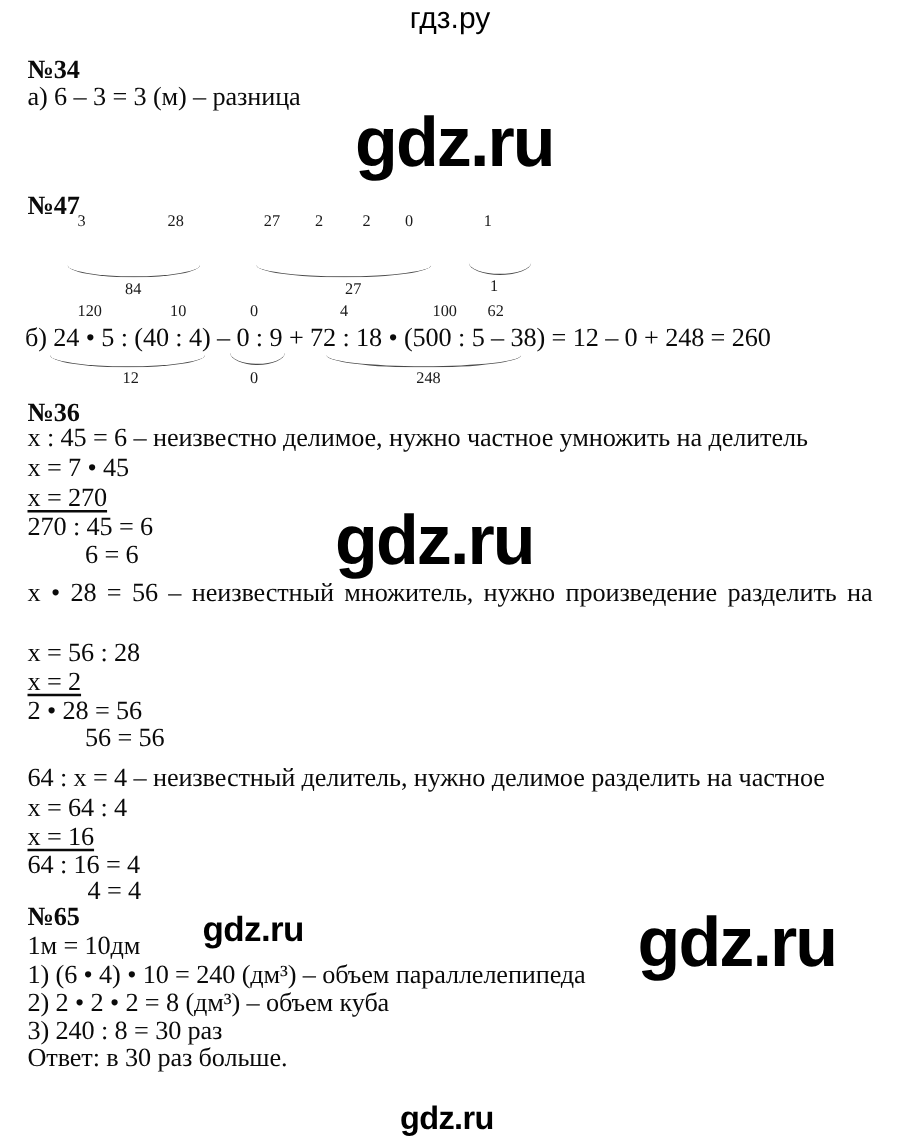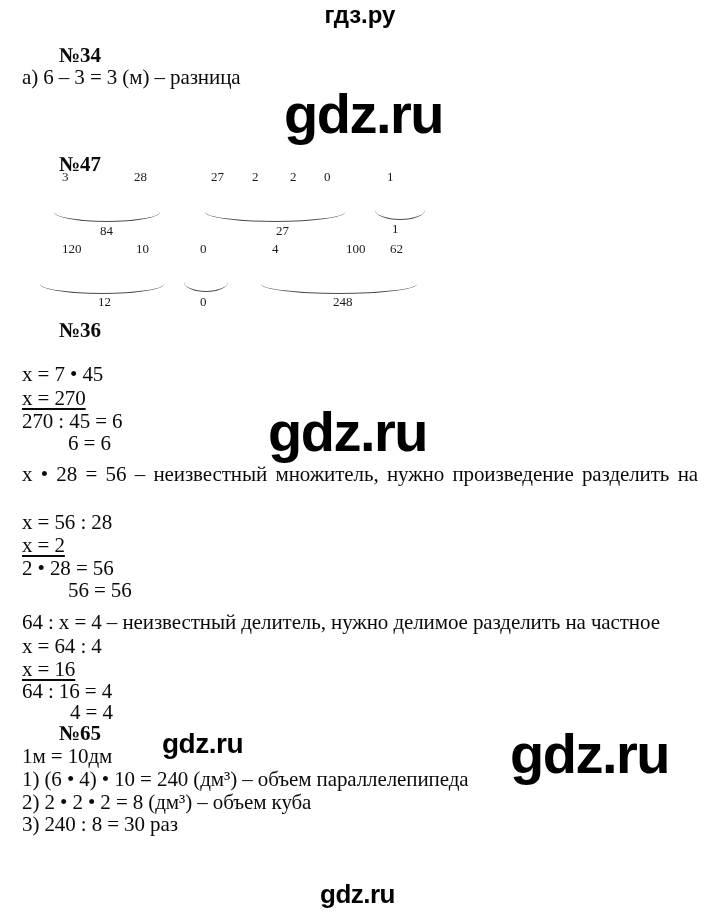--- a/index.html
+++ b/index.html
@@ -11,21 +11,21 @@
     font-family:"Liberation Serif", serif;
     color:#0a0a0a;
   }
   .t{
     position:absolute;
     font-size:21px;
     line-height:24px;
     white-space:nowrap;
     letter-spacing:-0.1px;
   }
-  .b{font-weight:bold;margin-left:37px;}
+  .b{font-weight:bold;}
   .u{text-decoration:underline;text-decoration-thickness:1.5px;text-underline-offset:3px;}
   .just{
     white-space:normal;
     width:676px;
     text-align:justify;
     text-align-last:justify;
   }
   .sm{
     position:absolute;
     font-size:13px;
@@ -37,21 +37,21 @@
     position:absolute;
     height:10px;
     border-bottom:1.7px solid #4a4a4a;
     border-radius:0 0 55% 55% / 0 0 100% 100%;
   }
   .hdr{
     position:absolute;
     left:0;right:0;top:2px;
     text-align:center;
     font-family:"Liberation Sans", sans-serif;
-    font-weight:bold;
+    font-weight:normal;
     font-size:24px;
     line-height:26px;
     color:#000;
   }
   .wm{
     position:absolute;
     font-family:"Liberation Sans", sans-serif;
     font-weight:bold;
     color:#000;
     line-height:1;
@@ -93,31 +93,33 @@
   <span class="sm" style="left:276px;top:224px">27</span>
   <span class="sm" style="left:392px;top:222px">1</span>
 
   <span class="sm" style="left:62px;top:242px">120</span>
   <span class="sm" style="left:136px;top:242px">10</span>
   <span class="sm" style="left:200px;top:242px">0</span>
   <span class="sm" style="left:272px;top:242px">4</span>
   <span class="sm" style="left:346px;top:242px">100</span>
   <span class="sm" style="left:390px;top:242px">62</span>
 
+  <div class="t" style="left:20px;top:258px">б) 24 • 5 : (40 : 4) – 0 : 9 + 72 : 18 • (500 : 5 – 38) = 12 – 0 + 248 = 260</div>
 
   <div class="arc" style="left:40px;top:283px;width:124px"></div>
   <div class="arc" style="left:184px;top:281px;width:44px"></div>
   <div class="arc" style="left:261px;top:283px;width:156px"></div>
 
   <span class="sm" style="left:98px;top:295px">12</span>
   <span class="sm" style="left:200px;top:295px">0</span>
   <span class="sm" style="left:333px;top:295px">248</span>
 
   <div class="t b" style="left:22px;top:318px">№36</div>
 
+  <div class="t" style="left:22px;top:338px">х : 45 = 6 – неизвестно делимое, нужно частное умножить на делитель</div>
   <div class="t" style="left:22px;top:362px">х = 7 • 45</div>
   <div class="t u" style="left:22px;top:386px">х = 270</div>
   <div class="t" style="left:22px;top:409px">270 : 45 = 6</div>
   <div class="t" style="left:68px;top:431px">6 = 6</div>
 
   <div class="wm wm-lg" style="left:268px;top:404px">gdz.ru</div>
 
   <div class="t just" style="left:22px;top:462px">х • 28 = 56 – неизвестный множитель, нужно произведение разделить на</div>
   <div class="t" style="left:22px;top:510px">х = 56 : 28</div>
   <div class="t u" style="left:22px;top:533px">х = 2</div>
@@ -133,16 +135,17 @@
   <div class="t b" style="left:22px;top:721px">№65</div>
 
   <div class="wm wm-md" style="left:162px;top:730px">gdz.ru</div>
 
   <div class="wm wm-lg" style="left:510px;top:726px">gdz.ru</div>
 
   <div class="t" style="left:22px;top:744px">1м = 10дм</div>
   <div class="t" style="left:22px;top:767px">1) (6 • 4) • 10 = 240 (дм³) – объем параллелепипеда</div>
   <div class="t" style="left:22px;top:790px">2) 2 • 2 • 2 = 8 (дм³) – объем куба</div>
   <div class="t" style="left:22px;top:812px">3) 240 : 8 = 30 раз</div>
+  <div class="t" style="left:22px;top:834px">Ответ: в 30 раз больше.</div>
 
   <div class="wm wm-sm" style="left:320px;top:881px">gdz.ru</div>
 
 </div>
 
 </body></html>

